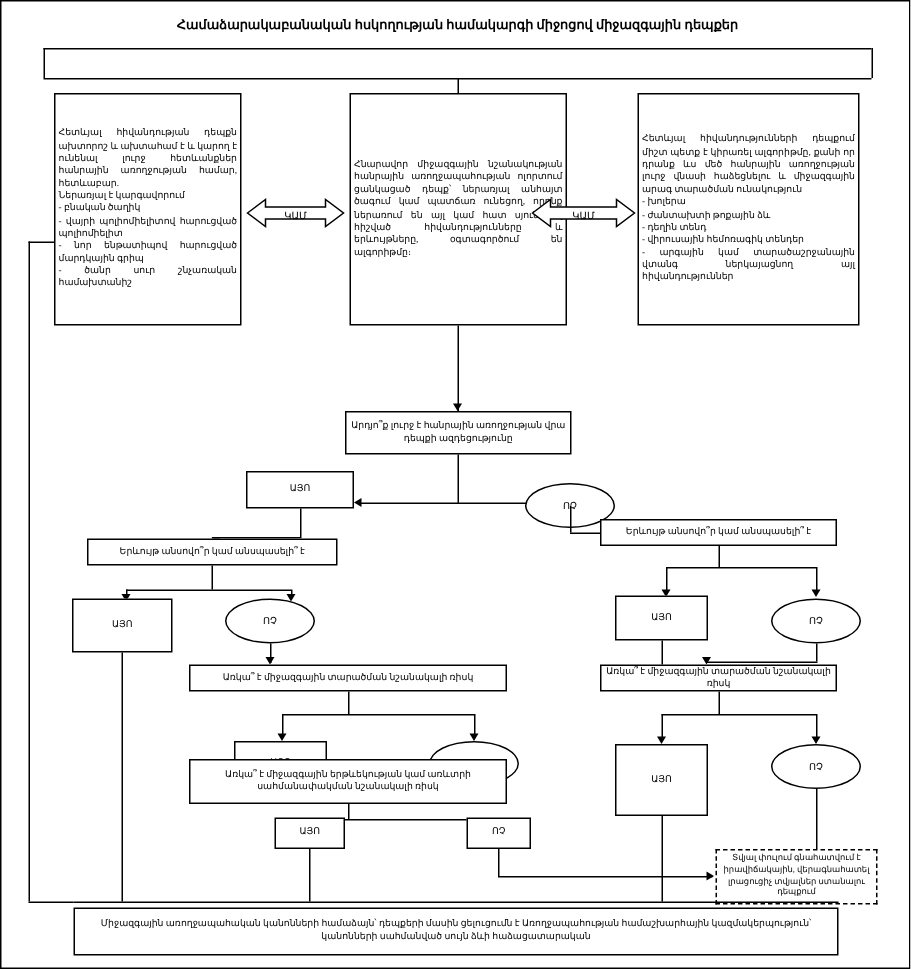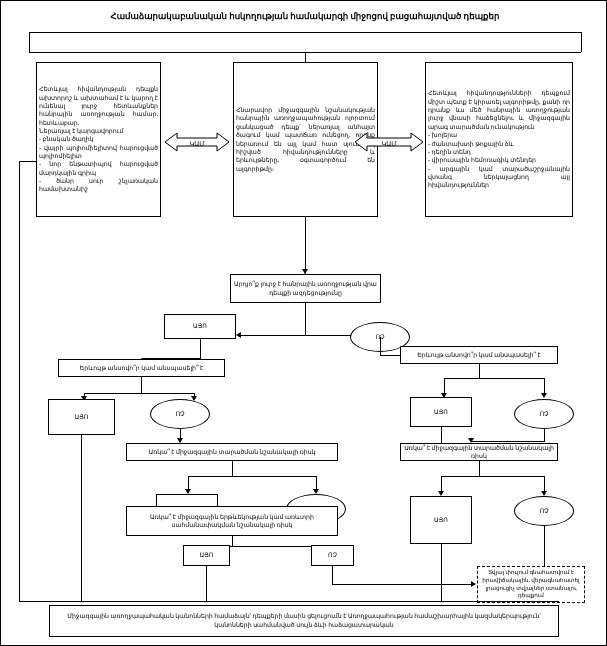--- a/index.html
+++ b/index.html
@@ -128,21 +128,21 @@
     display: flex;
     align-items: center;
     justify-content: center;
   }
 </style>
 </head>
 <body>
 
 <div id="canvas">
 
-  <div class="title">Համաձարակաբանական հսկողության համակարգի միջոցով բացահայտված դեպքեր</div>
+  <div class="title">Համաձարակաբանական հսկողության համակարգի միջոցով միջազգային դեպքեր</div>
 
   <div class="line hline" style="left:28px; top:31px; width:552px;"></div>
   <div class="line vline" style="left:28px; top:31px; height:20px;"></div>
   <div class="line vline" style="left:580px; top:31px; height:20px;"></div>
   <div class="line hline" style="left:28px; top:51px; width:552px;"></div>
   <div class="line vline" style="left:304px; top:51px; height:10px;"></div>
 
   <div class="box just" style="left:35px; top:61px; width:125px; height:155px;">Հետևյալ հիվանդության դեպքն ախտորոշ և ախտահամ է և կարող է ունենալ լուրջ հետևանքներ հանրային առողջության համար, հետևաբար. 
 Ներառյալ է կարգավորում
 - բնական ծաղիկ

